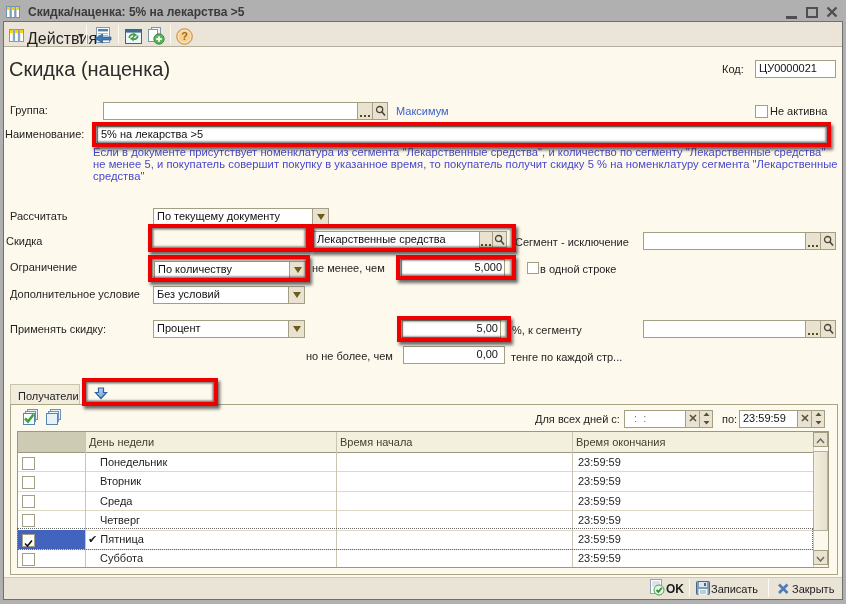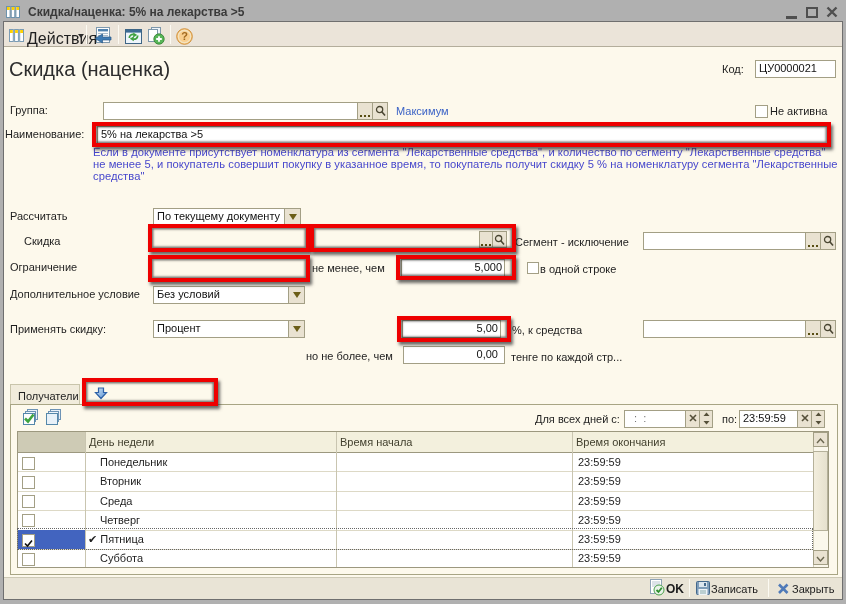--- a/index.html
+++ b/index.html
@@ -105,56 +105,60 @@
 <div class="cb" style="left:755px;top:105px"></div>
 <div class="lbl" style="left:770px;top:105px">Не активна</div>
 
 <div class="lbl" style="left:5px;top:128px">Наименование:</div>
 <div class="fld" style="left:97px;top:126px;width:731px">5% на лекарства &gt;5</div>
 <div class="red" style="left:92px;top:122px;width:739px;height:25px"></div>
 
 <div class="abs" style="left:93px;top:146px;font-size:11.2px;line-height:12.2px;letter-spacing:0.04px;color:#4747cc;white-space:nowrap">Если в документе присутствует номенклатура из сегмента "Лекарственные средства", и количество по сегменту "Лекарственные средства"<br>не менее 5, и покупатель совершит покупку в указанное время, то покупатель получит скидку 5 % на номенклатуру сегмента "Лекарственные<br>средства"</div>
 
 <div class="lbl" style="left:10px;top:210px">Рассчитать</div>
-<div class="combo" style="left:153px;top:208px;width:148px">По текущему документу<div class="car">
-        <div class="tri"></div>
-      </div></div>
-<div class="lbl" style="left:24px;top:235px">Скидка</div>
+<div class="combo" style="left:153px;top:208px;width:176px">По текущему документу<div class="car">
+        <div class="tri"></div>
+      </div></div>
+<div class="lbl" style="left:6px;top:235px">Скидка</div>
 <div class="red" style="left:148px;top:224px;width:162px;height:28px"></div>
+<div class="fld" style="left:313px;top:231px;width:167px">Лекарственные средства</div>
 <div class="btn dots" style="left:479px;top:231px;width:14px;height:17px"></div>
 <div class="btn" style="left:492px;top:231px;width:15px;height:17px" id="q2"><svg width="11" height="12" viewBox="0 0 11 12" style="margin-top:2px">
         <circle cx="4.6" cy="4.6" r="3.1" fill="none" stroke="#4a4632" stroke-width="1.3"></circle>
         <line x1="7" y1="7" x2="10" y2="10.5" stroke="#4a4632" stroke-width="1.6"></line>
       </svg></div>
 <div class="red" style="left:310px;top:224px;width:206px;height:28px"></div>
 <div class="lbl" style="left:515px;top:236px">Сегмент - исключение</div>
 <div class="fld" style="left:643px;top:232px;width:163px"></div>
 <div class="btn dots" style="left:805px;top:232px;width:16px"></div>
 <div class="btn" style="left:820px;top:232px;width:16px" id="q3"><svg width="11" height="12" viewBox="0 0 11 12" style="margin-top:2px">
         <circle cx="4.6" cy="4.6" r="3.1" fill="none" stroke="#4a4632" stroke-width="1.3"></circle>
         <line x1="7" y1="7" x2="10" y2="10.5" stroke="#4a4632" stroke-width="1.6"></line>
       </svg></div>
 <div class="lbl" style="left:10px;top:261px">Ограничение</div>
+<div class="combo" style="left:154px;top:261px;width:152px">По количеству<div class="car">
+        <div class="tri"></div>
+      </div></div>
 <div class="red" style="left:148px;top:255px;width:162px;height:27px"></div>
 <div class="lbl" style="left:312px;top:262px">не менее, чем</div>
 <div class="fld num" style="left:401px;top:259px;width:104px">5,000</div>
 <div class="red" style="left:396px;top:255px;width:120px;height:25px"></div>
 <div class="cb" style="left:527px;top:262px;width:12px;height:12px"></div>
 <div class="lbl" style="left:540px;top:263px">в одной строке</div>
 <div class="lbl" style="left:10px;top:288px">Дополнительное условие</div>
 <div class="combo" style="left:153px;top:286px;width:152px">Без условий<div class="car">
         <div class="tri"></div>
       </div></div>
 <div class="lbl" style="left:10px;top:323px">Применять скидку:</div>
 <div class="combo" style="left:153px;top:320px;width:152px">Процент<div class="car">
         <div class="tri"></div>
       </div></div>
 <div class="fld num" style="left:402px;top:320px;width:99px">5,00</div>
 <div class="red" style="left:397px;top:316px;width:114px;height:26px"></div>
-<div class="lbl" style="left:512px;top:324px">%, к средства</div>
+<div class="lbl" style="left:512px;top:324px">%, к сегменту</div>
 <div class="fld" style="left:643px;top:320px;width:163px"></div>
 <div class="btn dots" style="left:805px;top:320px;width:16px"></div>
 <div class="btn" style="left:820px;top:320px;width:16px" id="q4"><svg width="11" height="12" viewBox="0 0 11 12" style="margin-top:2px">
         <circle cx="4.6" cy="4.6" r="3.1" fill="none" stroke="#4a4632" stroke-width="1.3"></circle>
         <line x1="7" y1="7" x2="10" y2="10.5" stroke="#4a4632" stroke-width="1.6"></line>
       </svg></div>
 <div class="lbl" style="left:306px;top:350px">но не более, чем</div>
 <div class="fld num" style="left:403px;top:346px;width:102px;padding-right:6px">0,00</div>
 <div class="lbl" style="left:511px;top:351px">тенге по каждой стр...</div>
 

